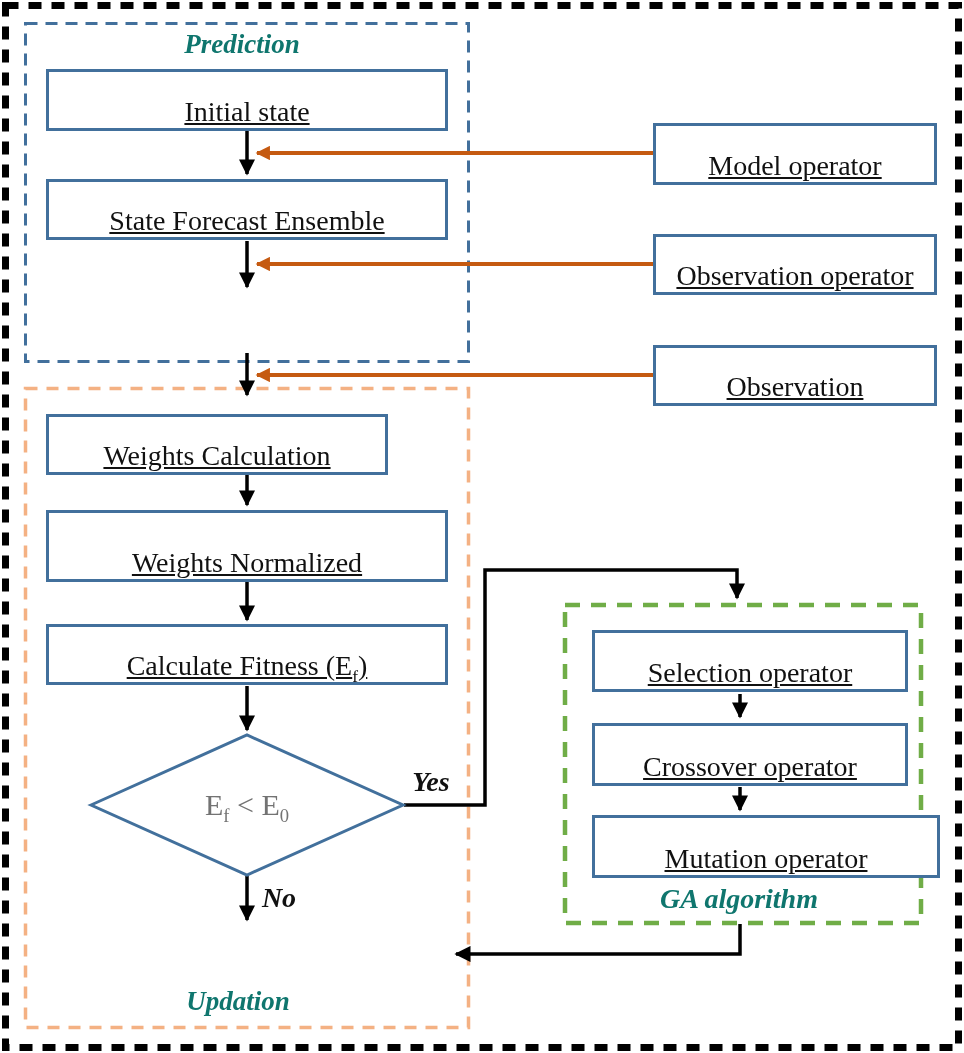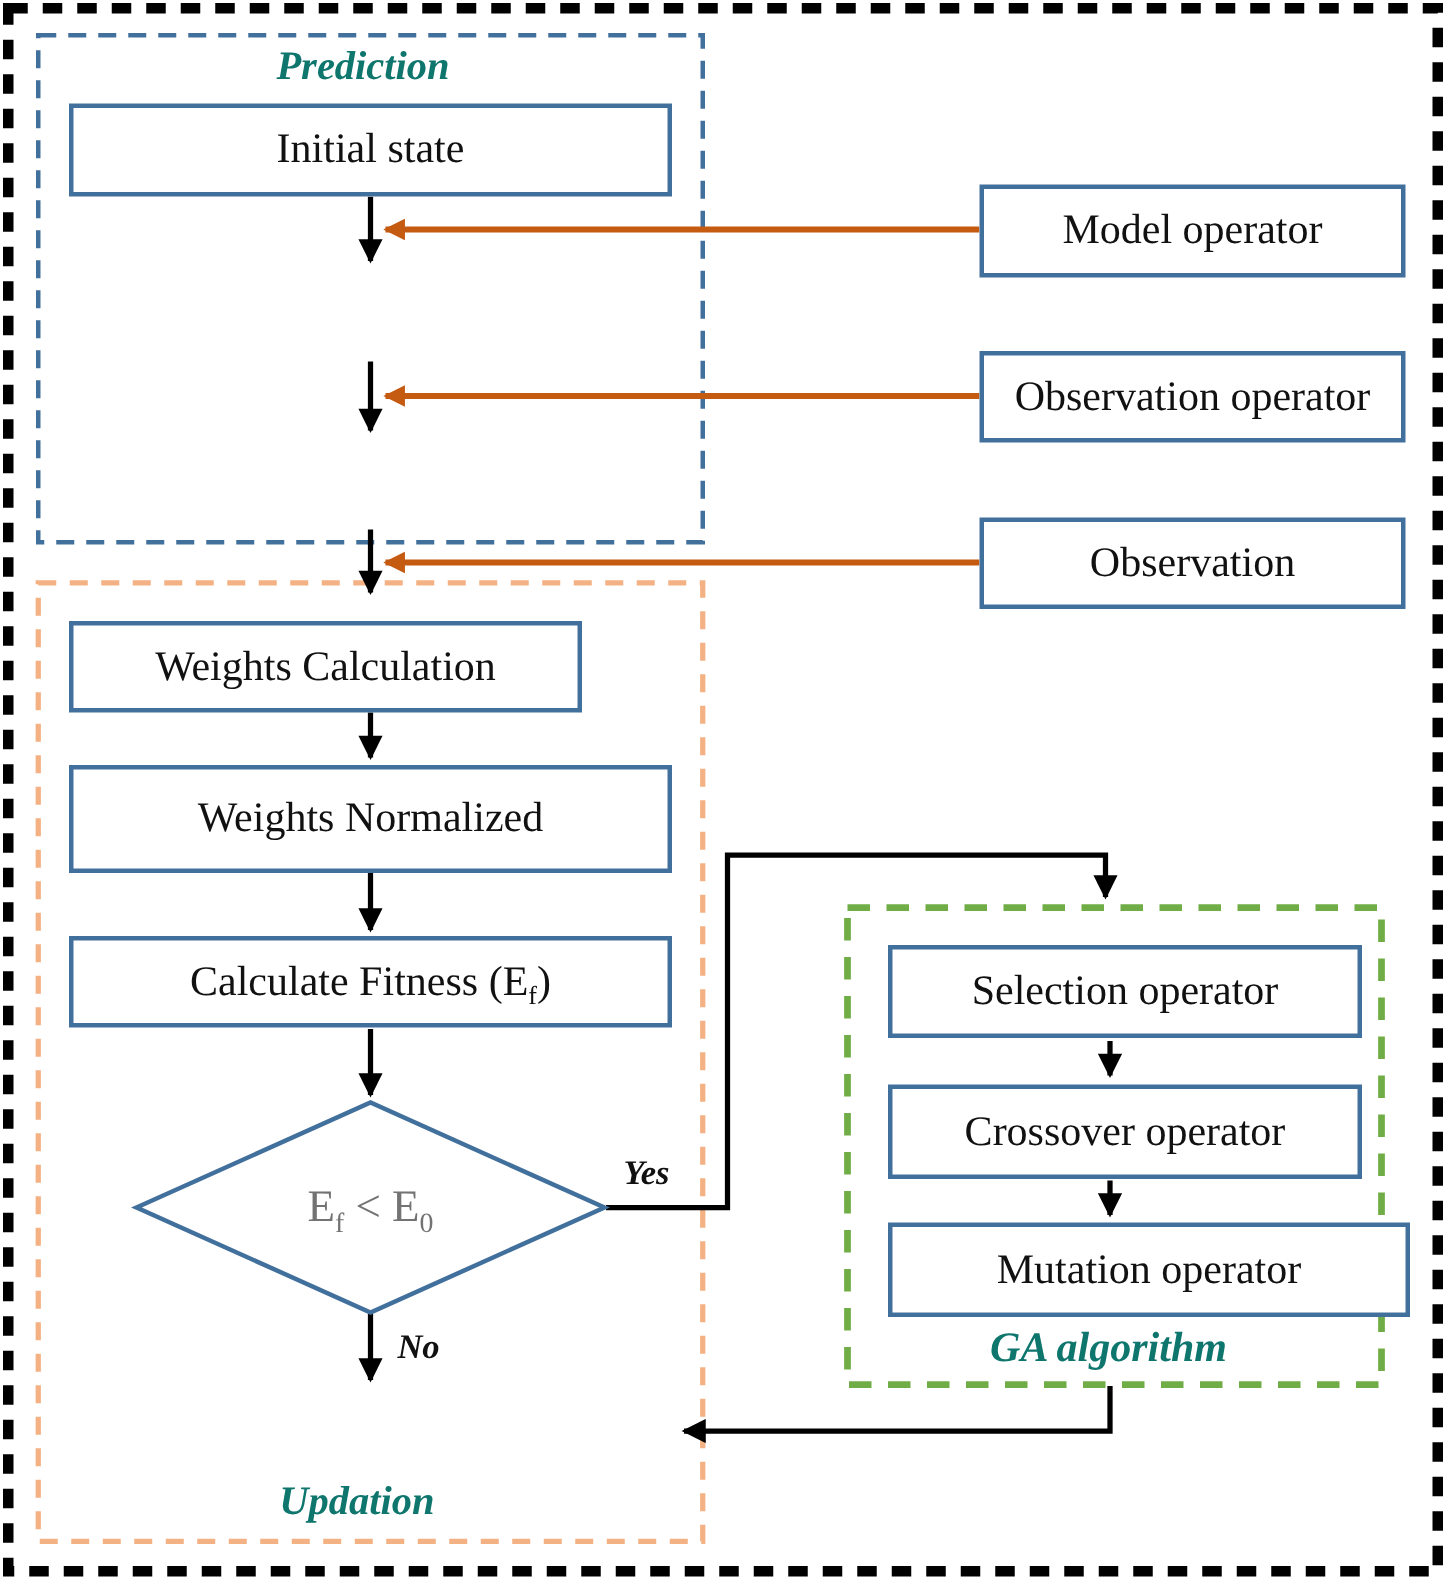--- a/index.html
+++ b/index.html
@@ -3,32 +3,32 @@
 <meta charset="utf-8">
 <style>
   html,body{margin:0;padding:0;background:#ffffff;}
   .stage{
     position:relative;width:964px;height:1053px;background:#ffffff;
     font-family:"Liberation Serif", serif;overflow:hidden;
   }
   .stage svg{position:absolute;left:0;top:0;}
   .box{
     position:absolute;box-sizing:border-box;background:#ffffff;
-    border:3px solid #42709C;display:flex;align-items:center;justify-content:center;
-    font-size:28px;color:#111;white-space:nowrap;z-index:3;
+    border:3px solid #42709C;display:flex;align-items:flex-end;justify-content:center;
+    font-size:28px;color:#111;white-space:nowrap;z-index:3;text-decoration:underline;
   }
   .box sub, .dtext sub{font-size:0.62em;line-height:0;}
   .glabel{
     position:absolute;transform:translate(-50%,-50%);
     font-weight:bold;font-style:italic;font-size:27px;color:#0f766e;
     white-space:nowrap;z-index:4;
   }
   .elabel{
     position:absolute;transform:translate(-50%,-50%);
-    font-weight:bold;font-style:italic;font-size:23px;color:#111;
+    font-weight:bold;font-style:italic;font-size:28px;color:#111;
     white-space:nowrap;z-index:4;
   }
   .dtext{
     position:absolute;left:247px;top:805px;transform:translate(-50%,-50%);
     font-size:30px;color:#737373;white-space:nowrap;z-index:4;
   }
   .sp{white-space:pre;}
 </style>
 </head>
 <body>
@@ -66,20 +66,23 @@
     <path d="M740,924 V954 H456" fill="none" stroke="#000" stroke-width="3.5" marker-end="url(#mb)"></path>
     <path d="M740,694 V717" fill="none" stroke="#000" stroke-width="3.5" marker-end="url(#mb)"></path>
     <path d="M740,787 V810" fill="none" stroke="#000" stroke-width="3.5" marker-end="url(#mb)"></path>
 
     <polygon points="91,805 247,735 403,805 247,875" fill="#ffffff" stroke="#42709C" stroke-width="3"></polygon>
   </svg>
 
   <div class="box" style="left:46px;top:69px;width:402px;height:62px">
     <span>Initial state</span>
   </div>
+  <div class="box" style="left:46px;top:179px;width:402px;height:61px">
+    <span>State Forecast Ensemble</span>
+  </div>
 
   <div class="box" style="left:653px;top:123px;width:284px;height:62px">
     <span>Model operator</span>
   </div>
   <div class="box" style="left:653px;top:234px;width:284px;height:61px">
     <span>Observation operator</span>
   </div>
   <div class="box" style="left:653px;top:345px;width:284px;height:61px">
     <span>Observation</span>
   </div>

